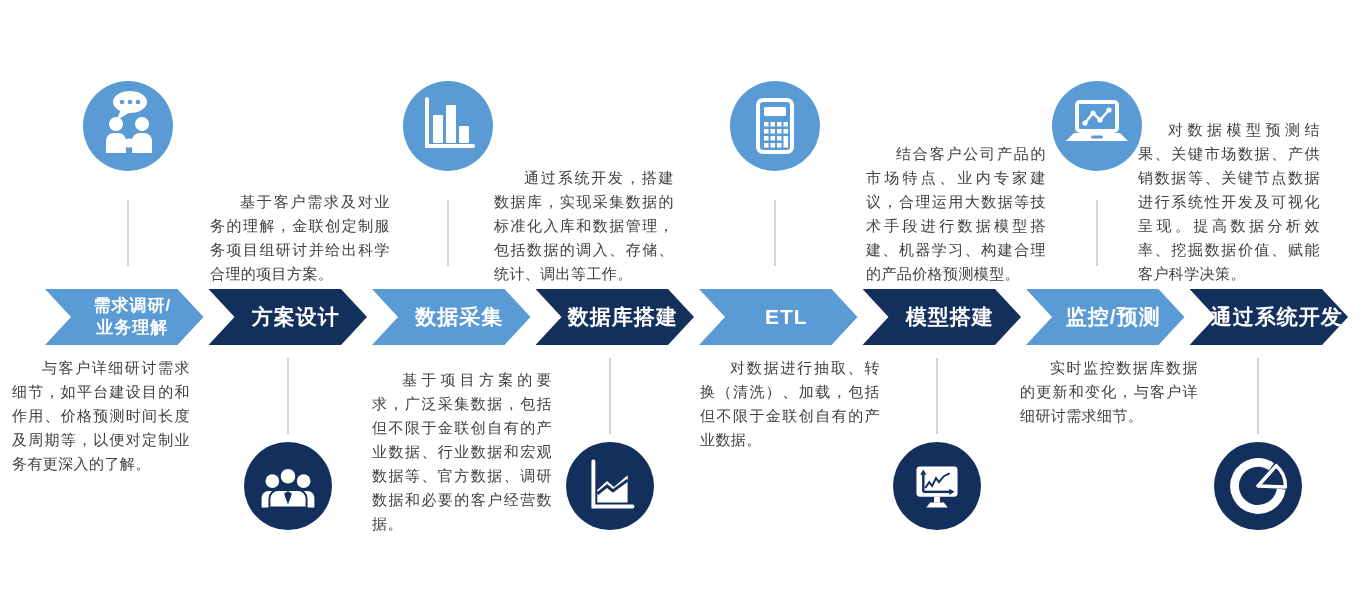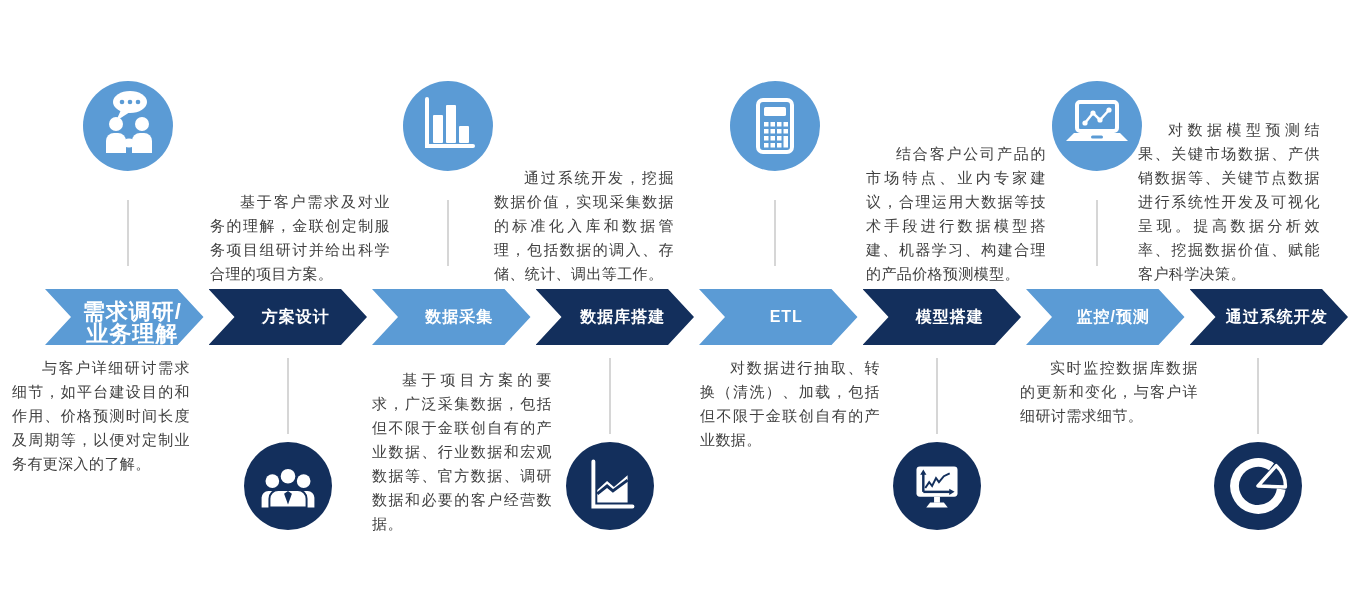--- a/index.html
+++ b/index.html
@@ -9,27 +9,27 @@
   }
   .circle{position:absolute;border-radius:50%;}
   .circle.light{background:var(--light);color:var(--light);}
   .circle.dark{background:var(--navy);color:var(--navy);}
   .circle svg{display:block;width:100%;height:100%;}
   .connector{position:absolute;width:2px;background:var(--connector);}
   .band{position:absolute;left:45px;top:289px;width:1303px;height:56px;display:flex;gap:5px;}
   .chevron{
     flex:1;display:flex;align-items:center;justify-content:center;
     clip-path:polygon(26px 50%,0 0,calc(100% - 26px) 0,100% 50%,calc(100% - 26px) 100%,0 100%);
-    color:#fff;font-weight:bold;font-size:16px;letter-spacing:1px;
+    color:#fff;font-weight:bold;font-size:21px;letter-spacing:1px;
     padding-left:20px;padding-right:4px;box-sizing:border-box;text-align:center;
   }
   .chevron.light{background:var(--light);}
   .chevron.dark{background:var(--navy);}
   .chevron .lbl{white-space:pre-line;line-height:22px;}
-  .chevron.two-line{font-size:22px;align-items:flex-end;}
+  .chevron.two-line{font-size:17px;}
   .desc{
     position:absolute;font-size:15px;line-height:24px;color:var(--text);
     text-align:justify;text-indent:2em;letter-spacing:0.4px;margin:0;
   }
 </style>
 </head>
 <body>
 
 <div id="canvas">
 
@@ -165,21 +165,21 @@
       </div>
     <div class="chevron light">
         <span class="lbl">监控/预测</span>
       </div>
     <div class="chevron dark">
         <span class="lbl">通过系统开发</span>
       </div>
   </div>
 
   <p class="desc" style="left:210px;bottom:323px;width:180px;">基于客户需求及对业务的理解，金联创定制服务项目组研讨并给出科学合理的项目方案。</p>
-  <p class="desc" style="left:494px;bottom:323px;width:180px;">通过系统开发，挖掘数据价值，实现采集数据的标准化入库和数据管理，包括数据的调入、存储、统计、调出等工作。</p>
+  <p class="desc" style="left:494px;bottom:323px;width:180px;">通过系统开发，搭建数据库，实现采集数据的标准化入库和数据管理，包括数据的调入、存储、统计、调出等工作。</p>
   <p class="desc" style="left:850px;bottom:323px;width:180px;margin-left:16px;">结合客户公司产品的市场特点、业内专家建议，合理运用大数据等技术手段进行数据模型搭建、机器学习、构建合理的产品价格预测模型。</p>
   <p class="desc" style="left:1138px;bottom:323px;width:182px;">对数据模型预测结果、关键市场数据、产供销数据等、关键节点数据进行系统性开发及可视化呈现。提高数据分析效率、挖掘数据价值、赋能客户科学决策。</p>
 
   <p class="desc" style="left:12px;top:356px;width:178px;">与客户详细研讨需求细节，如平台建设目的和作用、价格预测时间长度及周期等，以便对定制业务有更深入的了解。</p>
   <p class="desc" style="left:372px;top:368px;width:180px;">基于项目方案的要求，广泛采集数据，包括但不限于金联创自有的产业数据、行业数据和宏观数据等、官方数据、调研数据和必要的客户经营数据。</p>
   <p class="desc" style="left:700px;top:356px;width:180px;">对数据进行抽取、转换（清洗）、加载，包括但不限于金联创自有的产业数据。</p>
   <p class="desc" style="left:1020px;top:356px;width:178px;">实时监控数据库数据的更新和变化，与客户详细研讨需求细节。</p>
 
 </div>
 

